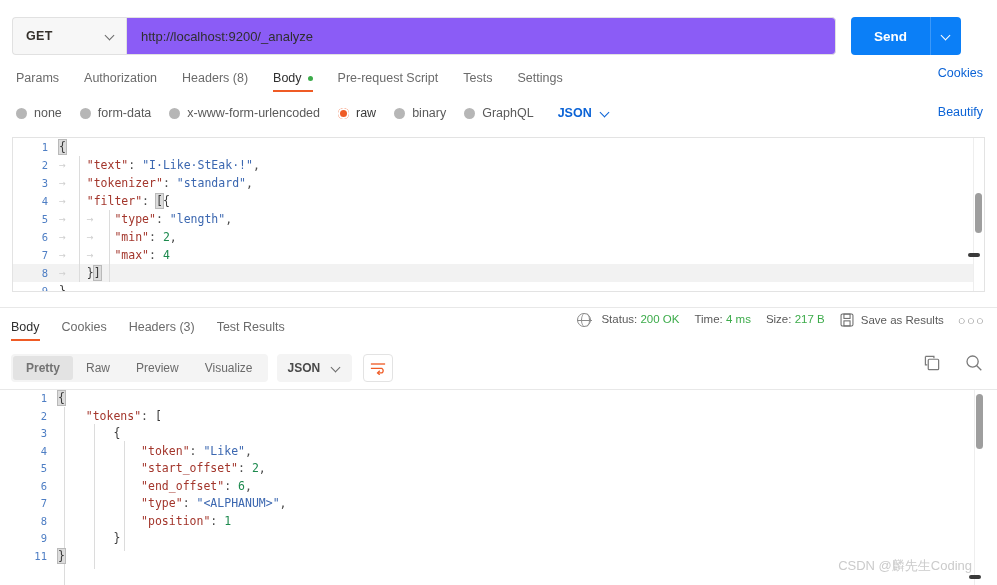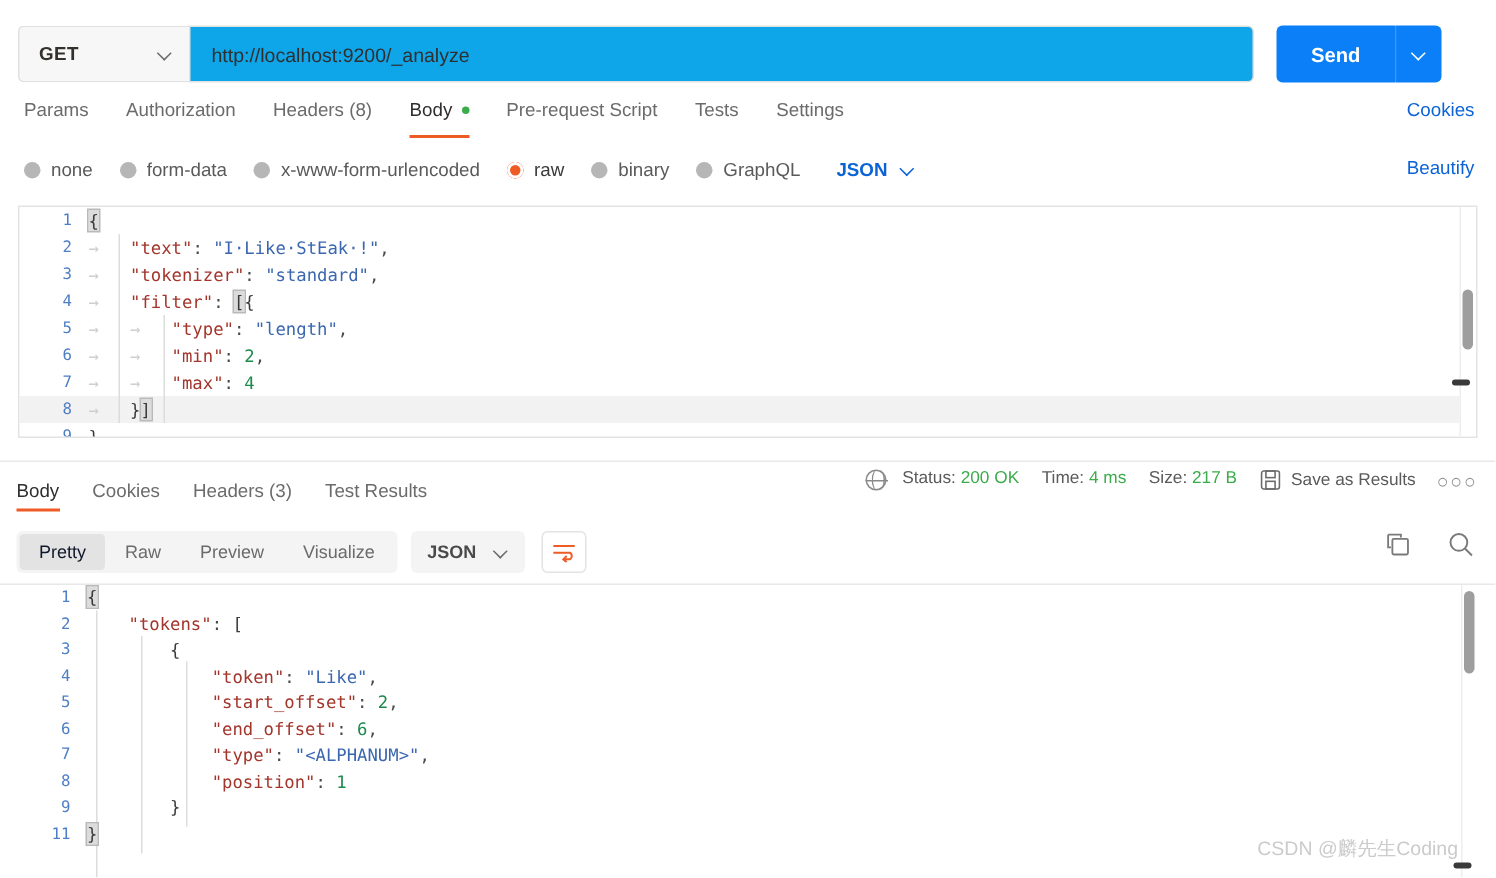--- a/index.html
+++ b/index.html
@@ -26,21 +26,21 @@
   }
   .method-label { font-size: 12.5px; font-weight: bold; color: #34302b; letter-spacing: .3px; }
   .chev { display: inline-block; width: 9px; height: 9px; position: relative; }
   .chev::after {
     content: ""; position: absolute; left: 0; top: 0;
     width: 6px; height: 6px;
     border-right: 1.4px solid #6b6b6b; border-bottom: 1.4px solid #6b6b6b;
     transform: rotate(45deg);
   }
   .url-input {
-    flex: 1; height: 38px; background: #0ea5e9;
+    flex: 1; height: 38px; background: #8b5cf6;
     border: 1px solid #e1e1e1; border-radius: 0 4px 4px 0;
     display: flex; align-items: center; padding: 0 14px;
     font-size: 13px; color: #2f2f2f; cursor: text;
     font-family: "Liberation Sans", sans-serif;
   }
   .send-wrap { display: flex; margin-left: 15px; }
   .send-btn {
     background: #0b7ff7; color: #fff; border: none;
     height: 38px; padding: 11px 23px;
     font-size: 13.5px; font-weight: bold;
@@ -52,21 +52,21 @@
     background: #0b7ff7; width: 31px; height: 38px;
     border-radius: 0 4px 4px 0; cursor: pointer;
     display: flex; align-items: center; justify-content: center;
     border-left: 1px solid #3c98f8;
   }
   .send-caret .chev::after { border-color: #fff; }
 
   
   .req-tabs {
     position: absolute; left: 0; top: 61px; width: 997px; height: 31px;
-    display: flex; padding-left: 16px;
+    display: flex; align-items: flex-end; padding-left: 16px;
   }
   .rtab {
     font-size: 12.5px; color: #6b6b6b; margin-right: 25px;
     padding-bottom: 7px; cursor: pointer; position: relative;
     display: flex; align-items: center; white-space: nowrap;
   }
   .rtab.active { color: #2f2f2f; }
   .rtab.active::after {
     content: ""; position: absolute; left: 0; right: 0; bottom: 0;
     height: 2px; background: #ef5b25;
@@ -185,21 +185,21 @@
   }
   .seg {
     display: flex; align-items: center; background: #f4f4f4;
     border-radius: 4px; height: 28px; padding: 0 2px;
   }
   .seg-item {
     font-size: 12px; color: #6b6b6b; padding: 0 13px; height: 24px;
     display: flex; align-items: center; border-radius: 3px; cursor: pointer;
     white-space: nowrap;
   }
-  .seg-item.active { background: #e3e3e3; color: #0f172a; }
+  .seg-item.active { background: #e3e3e3; color: #737373; font-weight: bold; }
   .fmt-sel {
     display: flex; align-items: center; background: #f4f4f4; border-radius: 4px;
     height: 28px; padding: 0 11px; margin-left: 9px; cursor: pointer;
     font-size: 12px; color: #4a4a4a; font-weight: bold;
   }
   .fmt-sel .chev { margin-left: 12px; }
   .wrap-btn {
     width: 30px; height: 28px; border: 1px solid #e3e3e3; border-radius: 4px;
     margin-left: 11px; display: flex; align-items: center; justify-content: center;
     cursor: pointer; background: #fff;

